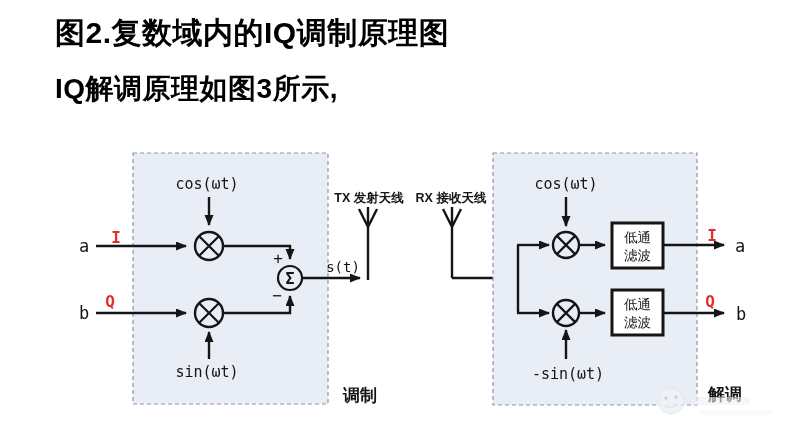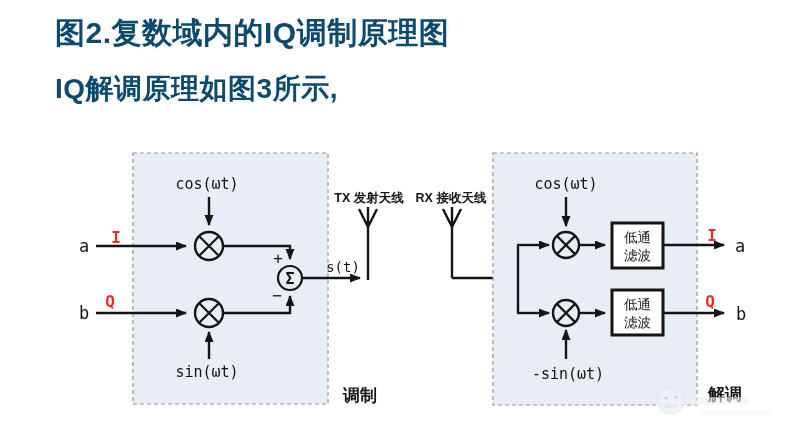--- a/index.html
+++ b/index.html
@@ -2,21 +2,21 @@
 <html><head>
 <meta charset="utf-8">
 <style>
   html,body{margin:0;padding:0;}
   body{
     width:804px;height:436px;position:relative;overflow:hidden;
     background:#ffffff;
     font-family:"Liberation Sans", sans-serif;
   }
   .title{
-    position:absolute;left:55px;color:#0c4a6e;
+    position:absolute;left:55px;color:#000000;
     font-weight:600;letter-spacing:0.5px;white-space:nowrap;
   }
   .title1{top:13px;font-size:30px;}
   .title2{top:70px;font-size:28px;text-align:right;}
   svg{position:absolute;left:0;top:0;}
   text{fill:#151515;}
   .mono{font-family:"DejaVu Sans Mono","Liberation Mono",monospace;}
   .cjk{font-family:"Liberation Sans",sans-serif;}
   .red{fill:#e0302d;font-weight:bold;}
   .wire{stroke:#151515;stroke-width:2.4;fill:none;}

